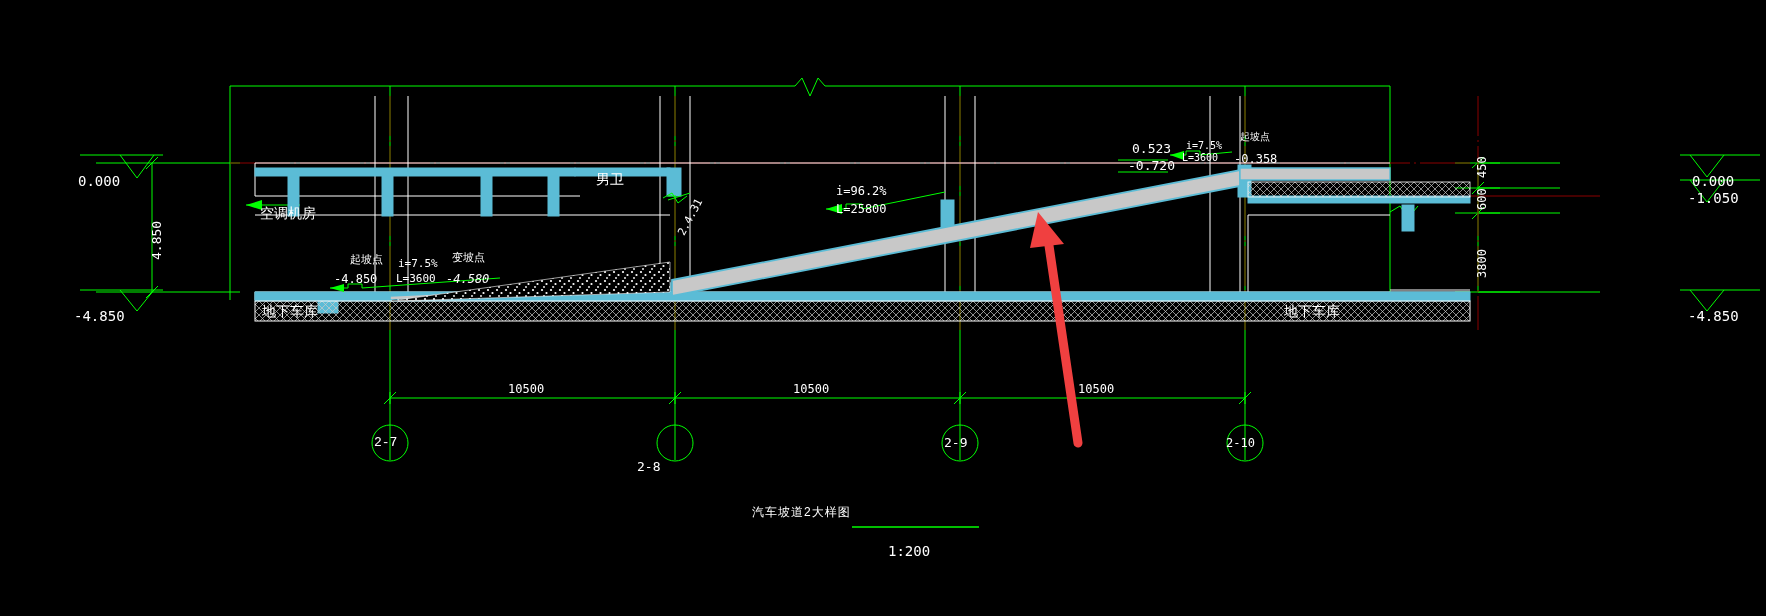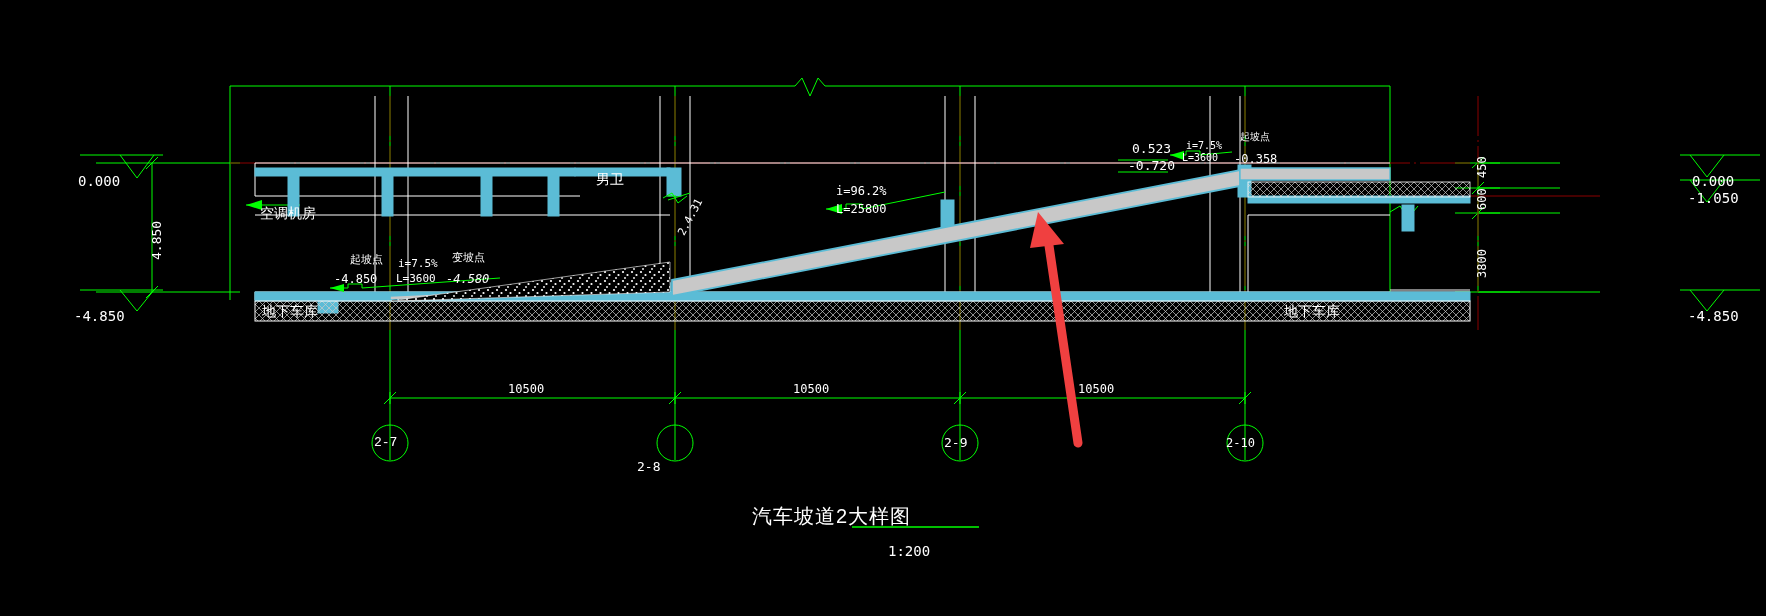--- a/index.html
+++ b/index.html
@@ -9,21 +9,21 @@
   svg{position:absolute;left:0;top:0;}
   .lbl{position:absolute;color:#ffffff;font-family:Liberation Sans, sans-serif;
        white-space:nowrap;line-height:1;}
   .mono{font-family:"DejaVu Sans Mono","Liberation Mono",monospace;}
   .vert{transform-origin:left top;}
   .t10{font-size:10px;}
   .t11{font-size:11px;}
   .t12{font-size:12px;}
   .t13{font-size:13px;}
   .t14{font-size:14px;margin-top:36px;}
-  .t16{font-size:20px;}
+  .t16{font-size:12px;}
 </style>
 </head>
 <body>
 
 <div class="cad">
 
 <svg width="1766" height="616">
   <defs>
     <pattern id="hatch" width="6" height="6" patternUnits="userSpaceOnUse" patternTransform="rotate(45)">
       <line x1="0" y1="0" x2="0" y2="6" stroke="#ffffff" stroke-width="0.8"></line>

